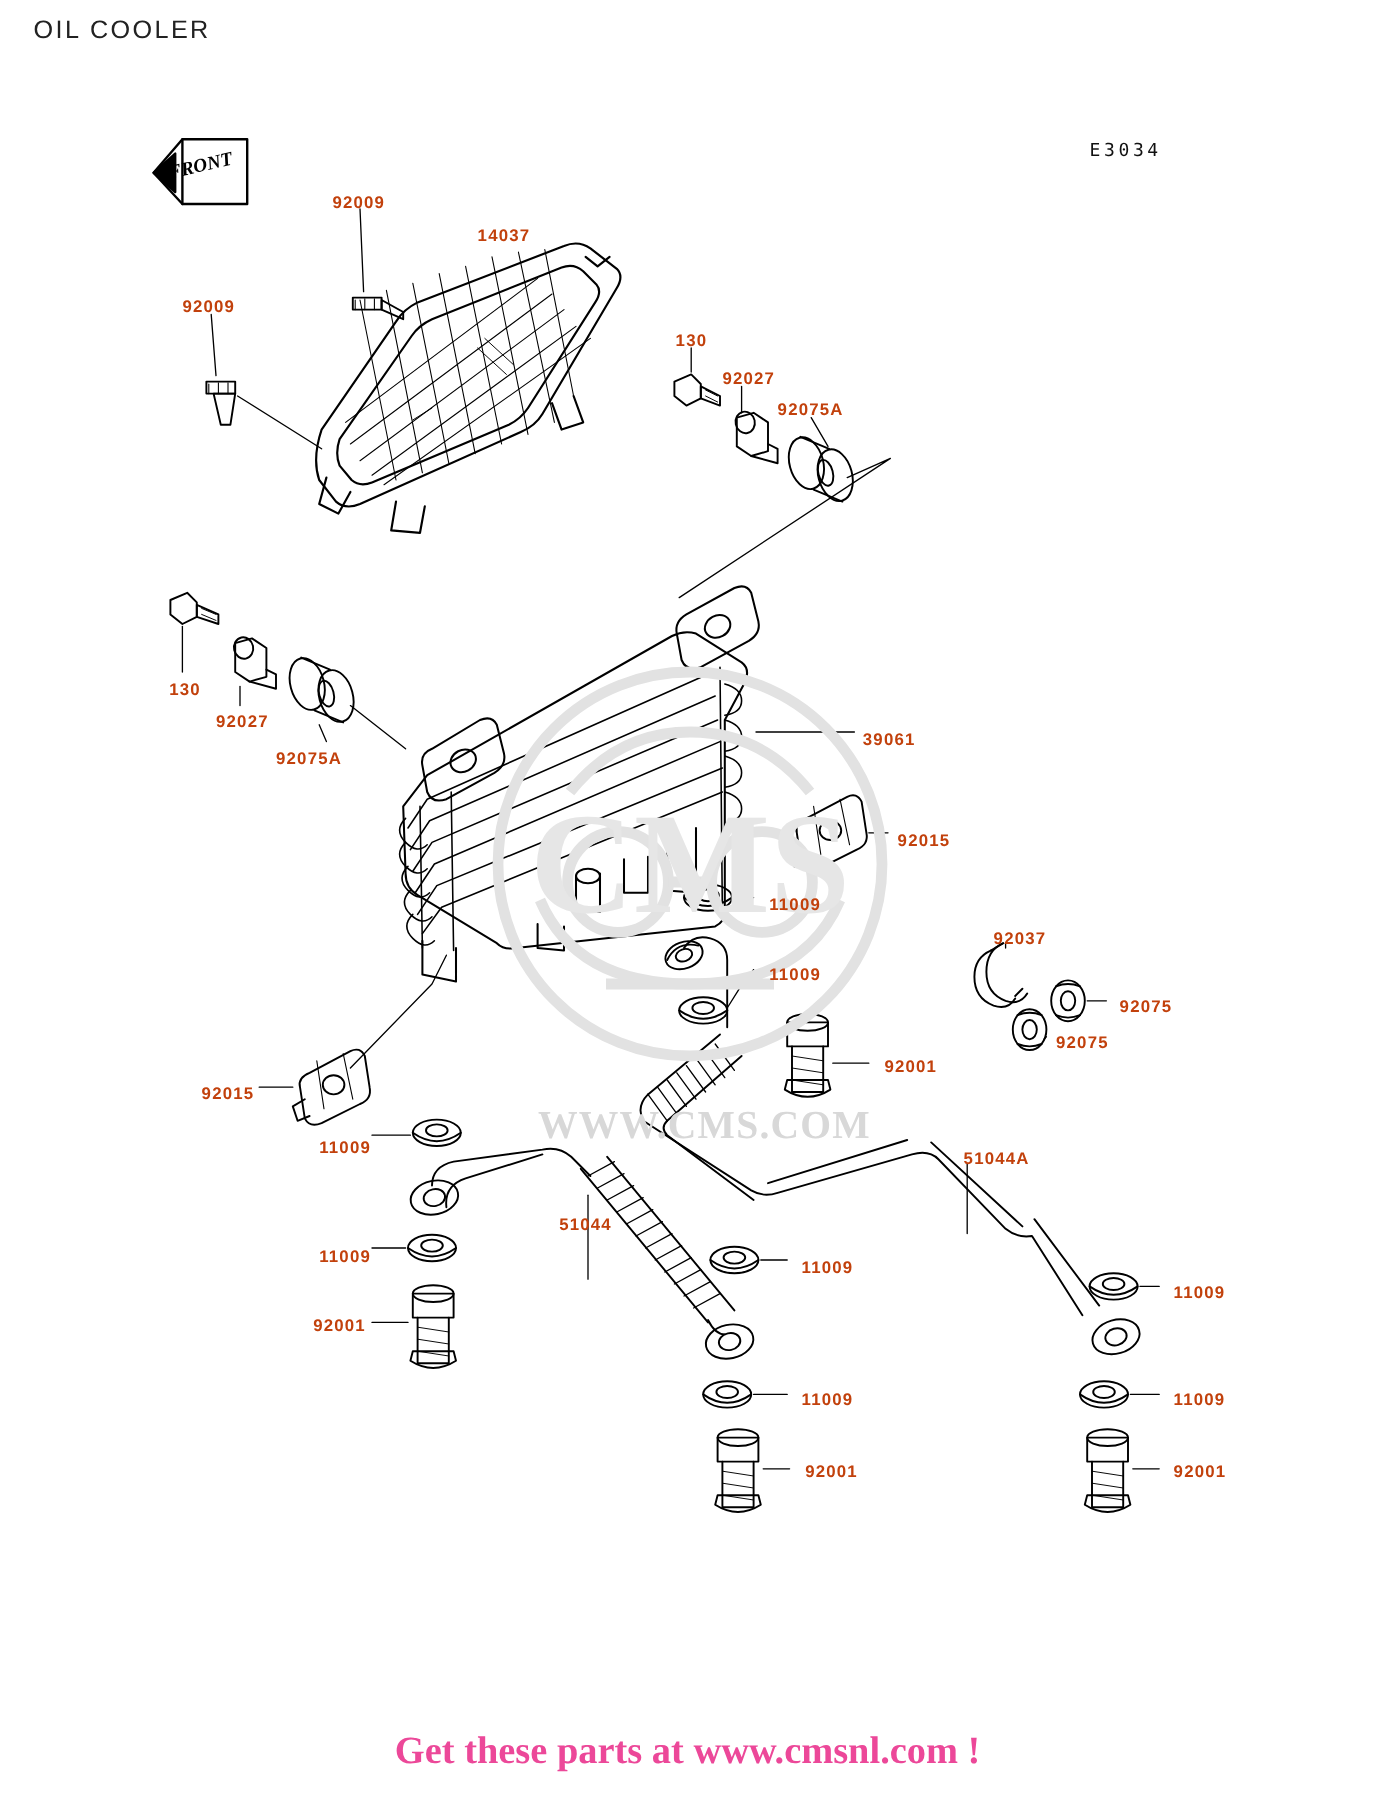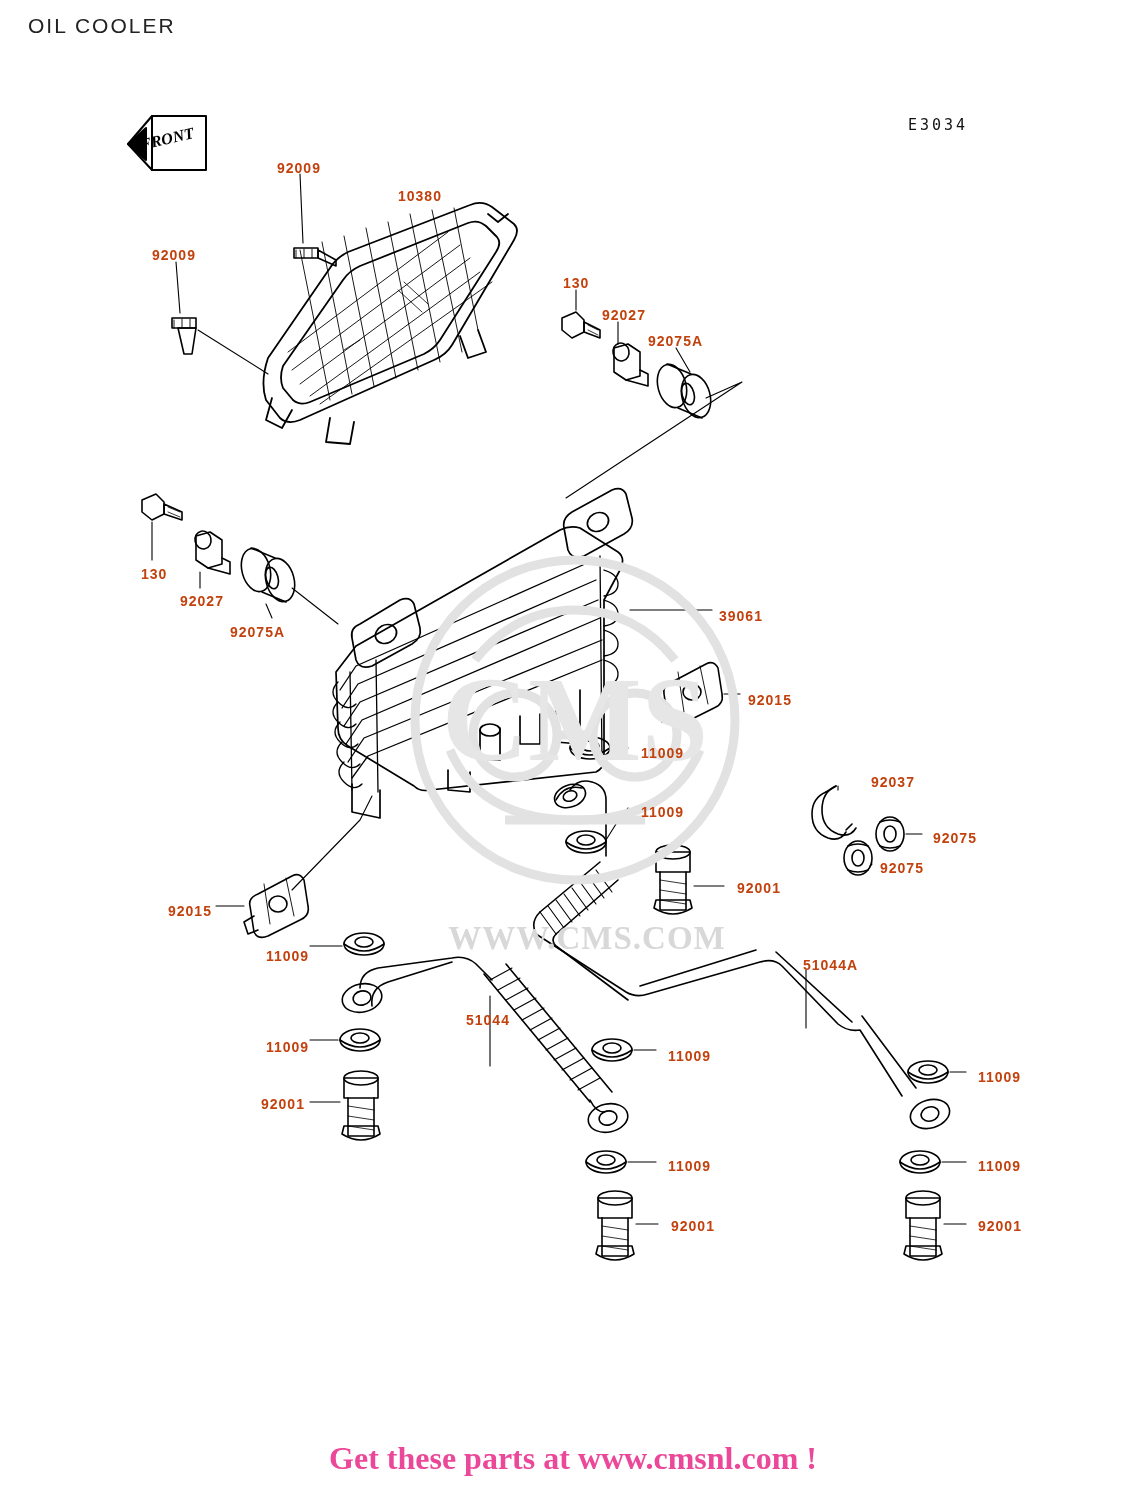--- a/index.html
+++ b/index.html
@@ -443,32 +443,32 @@
     <path d="M150 300 L290 300"></path>
   </g>
   <text x="220" y="240" font-family="Liberation Serif, serif" font-size="120" font-weight="bold" fill="#e6e6e6" text-anchor="middle">CMS</text>
 </svg>
 <div id="watermark-text">WWW.CMS.COM</div>
 
 <div id="front-label">FRONT</div>
 
 <div id="callout-layer">
     <div class="callout" style="left: 277px; top: 160px;">92009</div>
-    <div class="callout" style="left: 398px; top: 188px;">10380</div>
+    <div class="callout" style="left: 398px; top: 188px;">14037</div>
     <div class="callout" style="left: 152px; top: 247px;">92009</div>
     <div class="callout" style="left: 563px; top: 275px;">130</div>
     <div class="callout" style="left: 602px; top: 307px;">92027</div>
     <div class="callout" style="left: 648px; top: 333px;">92075A</div>
     <div class="callout" style="left: 141px; top: 566px;">130</div>
     <div class="callout" style="left: 180px; top: 593px;">92027</div>
     <div class="callout" style="left: 230px; top: 624px;">92075A</div>
     <div class="callout" style="left: 719px; top: 608px;">39061</div>
     <div class="callout" style="left: 748px; top: 692px;">92015</div>
     <div class="callout" style="left: 641px; top: 745px;">11009</div>
-    <div class="callout" style="left: 828px; top: 774px; margin-left: 43px;">92037</div>
+    <div class="callout" style="left: 828px; top: 774px;">92037</div>
     <div class="callout" style="left: 641px; top: 804px;">11009</div>
     <div class="callout" style="left: 933px; top: 830px;">92075</div>
     <div class="callout" style="left: 880px; top: 860px;">92075</div>
     <div class="callout" style="left: 737px; top: 880px;">92001</div>
     <div class="callout" style="left: 168px; top: 903px;">92015</div>
     <div class="callout" style="left: 266px; top: 948px;">11009</div>
     <div class="callout" style="left: 783px; top: 957px; margin-left: 20px;">51044A</div>
     <div class="callout" style="left: 266px; top: 1039px;">11009</div>
     <div class="callout" style="left: 668px; top: 1048px;">11009</div>
     <div class="callout" style="left: 978px; top: 1069px;">11009</div>

